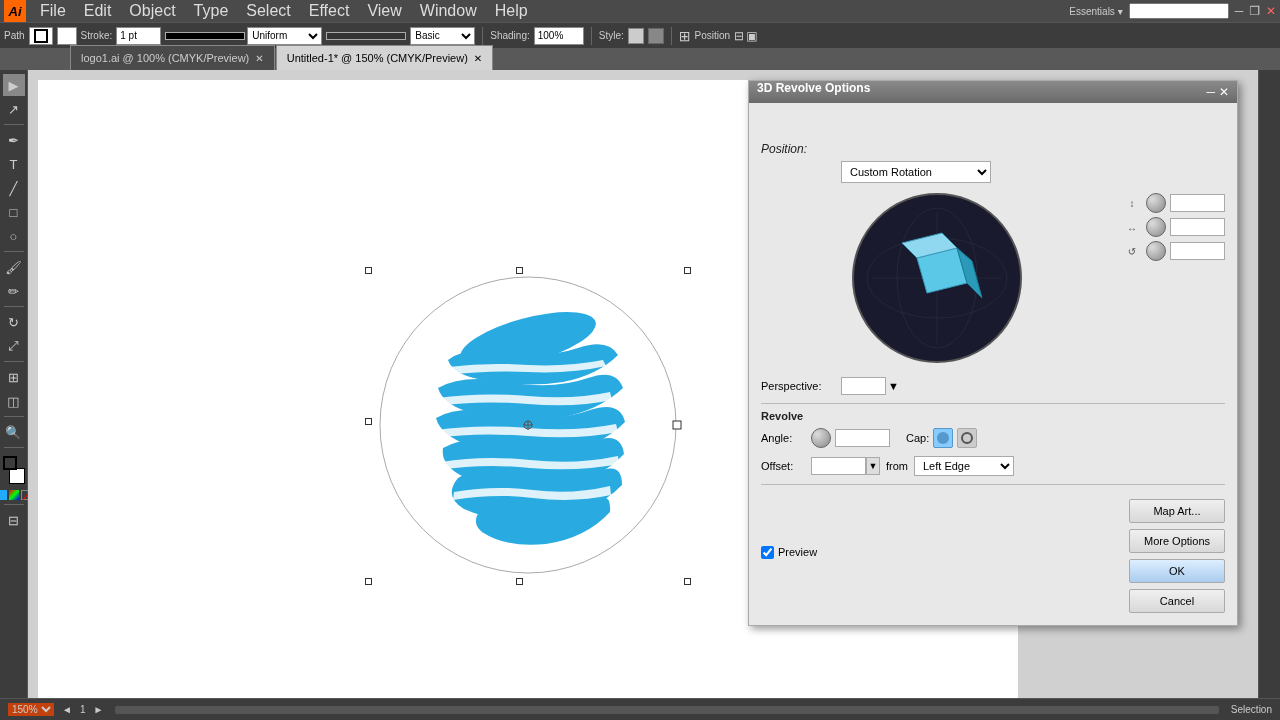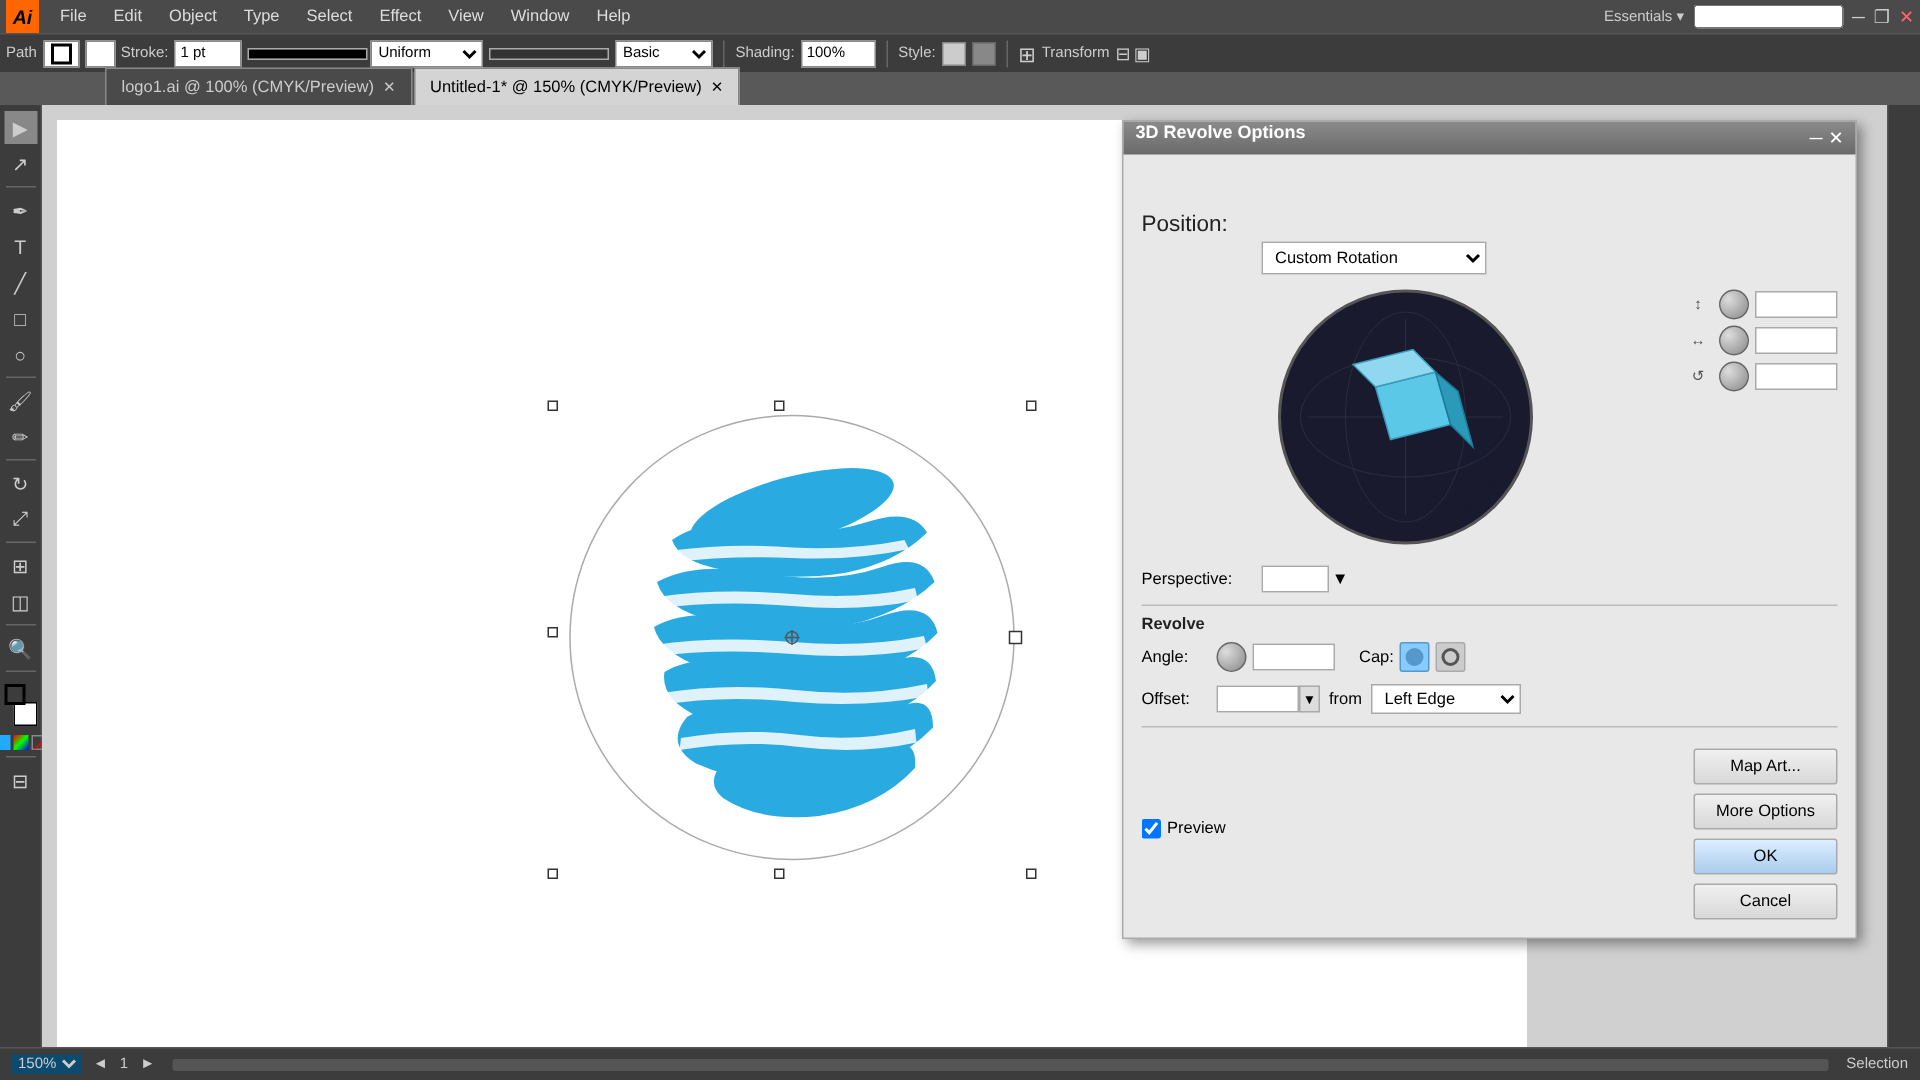--- a/index.html
+++ b/index.html
@@ -4,21 +4,21 @@
   <style>
     * { margin: 0; padding: 0; box-sizing: border-box; }
     body { width: 1280px; height: 720px; overflow: hidden; font-family: 'Segoe UI', Tahoma, Arial, sans-serif; font-size: 11px; background: #b0b0b0; }
 
     
     #menu-bar {
       width: 100%; height: 22px; background: #4a4a4a; display: flex; align-items: center;
       color: #ddd; padding: 0 4px; gap: 2px;
     }
     .ai-logo { width: 22px; height: 22px; background: #FF6600; color: #000; font-weight: bold; font-size: 13px; display: flex; align-items: center; justify-content: center; margin-right: 4px; font-style: italic; }
-    .menu-item { padding: 2px 8px; font-size: 11px; color: #ddd; cursor: pointer; }
+    .menu-item { padding: 2px 8px; font-size: 16px; color: #ddd; cursor: pointer; }
 
     
     #toolbar {
       width: 100%; height: 26px; background: #3c3c3c; display: flex; align-items: center;
       padding: 0 4px; gap: 4px; border-top: 1px solid #555;
     }
     .toolbar-label { color: #ccc; font-size: 10px; }
     .toolbar-input { height: 18px; background: #fff; border: 1px solid #888; font-size: 10px; padding: 0 3px; width: 60px; }
     .toolbar-select { height: 18px; background: #fff; border: 1px solid #888; font-size: 10px; width: 70px; }
     .toolbar-sep { width: 1px; height: 18px; background: #666; margin: 0 3px; }
@@ -79,21 +79,21 @@
     #dialog-titlebar {
       height: 22px; background: linear-gradient(to bottom, #8a8a8a, #6a6a6a);
       display: flex; justify-content: space-between; padding: 0 8px;
       color: #fff; font-size: 12px; font-weight: bold;
     }
     .dialog-title-btn { color: #fff; cursor: pointer; font-size: 12px; background: none; border: none; }
     #dialog-body { padding: 12px; }
 
     
     .row { display: flex; align-items: center; margin-bottom: 10px; }
-    .row-label { width: 80px; font-size: 15px; color: #222; }
+    .row-label { width: 80px; font-size: 12px; color: #222; font-style: italic; }
     .pos-select { height: 22px; border: 1px solid #aaa; background: #fff; font-size: 11px; padding: 0 4px; width: 150px; margin-top: 46px; }
 
     
     #preview-3d {
       width: 170px; height: 170px; background: #1a1a2e; border-radius: 50%; border: 2px solid #555;
       position: relative; margin: 0 auto 10px auto; display: flex; align-items: center; justify-content: center;
     }
 
     
     #rotation-section { display: flex; align-items: flex-start; }
@@ -199,21 +199,21 @@
   </select>
   <span class="toolbar-sep"></span>
   <span class="toolbar-label">Shading:</span>
   <input class="toolbar-input" value="100%" style="width: 50px;">
   <span class="toolbar-sep"></span>
   <span class="toolbar-label">Style:</span>
   <div style="width:16px;height:16px;background:#ccc;border:1px solid #888;"></div>
   <div style="width:16px;height:16px;background:#888;border:1px solid #666;"></div>
   <span class="toolbar-sep"></span>
   <span style="font-size:14px;color:#ccc;cursor:pointer;">⊞</span>
-  <span style="color:#ccc;font-size:10px;">Transform</span>
+  <span style="color:#ccc;font-size:10px;">Position</span>
   <div style="display:flex;gap:2px;">
     <span style="font-size:12px;color:#ccc;">⊟</span>
     <span style="font-size:12px;color:#ccc;">▣</span>
   </div>
 </div>
 
 <div id="tab-bar">
   <div class="tab">
     <span>logo1.ai @ 100% (CMYK/Preview)</span>
     <span class="tab-close">✕</span>
@@ -419,21 +419,21 @@
       </div>
     </div>
   </div>
 
   <div id="right-sidebar">
   </div>
 </div>
 
 <div id="status-bar">
   <div class="status-zoom">
-    <select style="background:#0c4a6e;color:#ccc;border:none;font-size:10px;">
+    <select style="background:#c2410c;color:#ccc;border:none;font-size:10px;">
       <option>150%</option>
       <option>100%</option>
       <option>200%</option>
     </select>
   </div>
   <span style="cursor:pointer;">◄</span>
   <span>1</span>
   <span style="cursor:pointer;">►</span>
   <div style="flex:1;height:8px;background:#555;border-radius:2px;margin:0 4px;"></div>
   <span>Selection</span>

